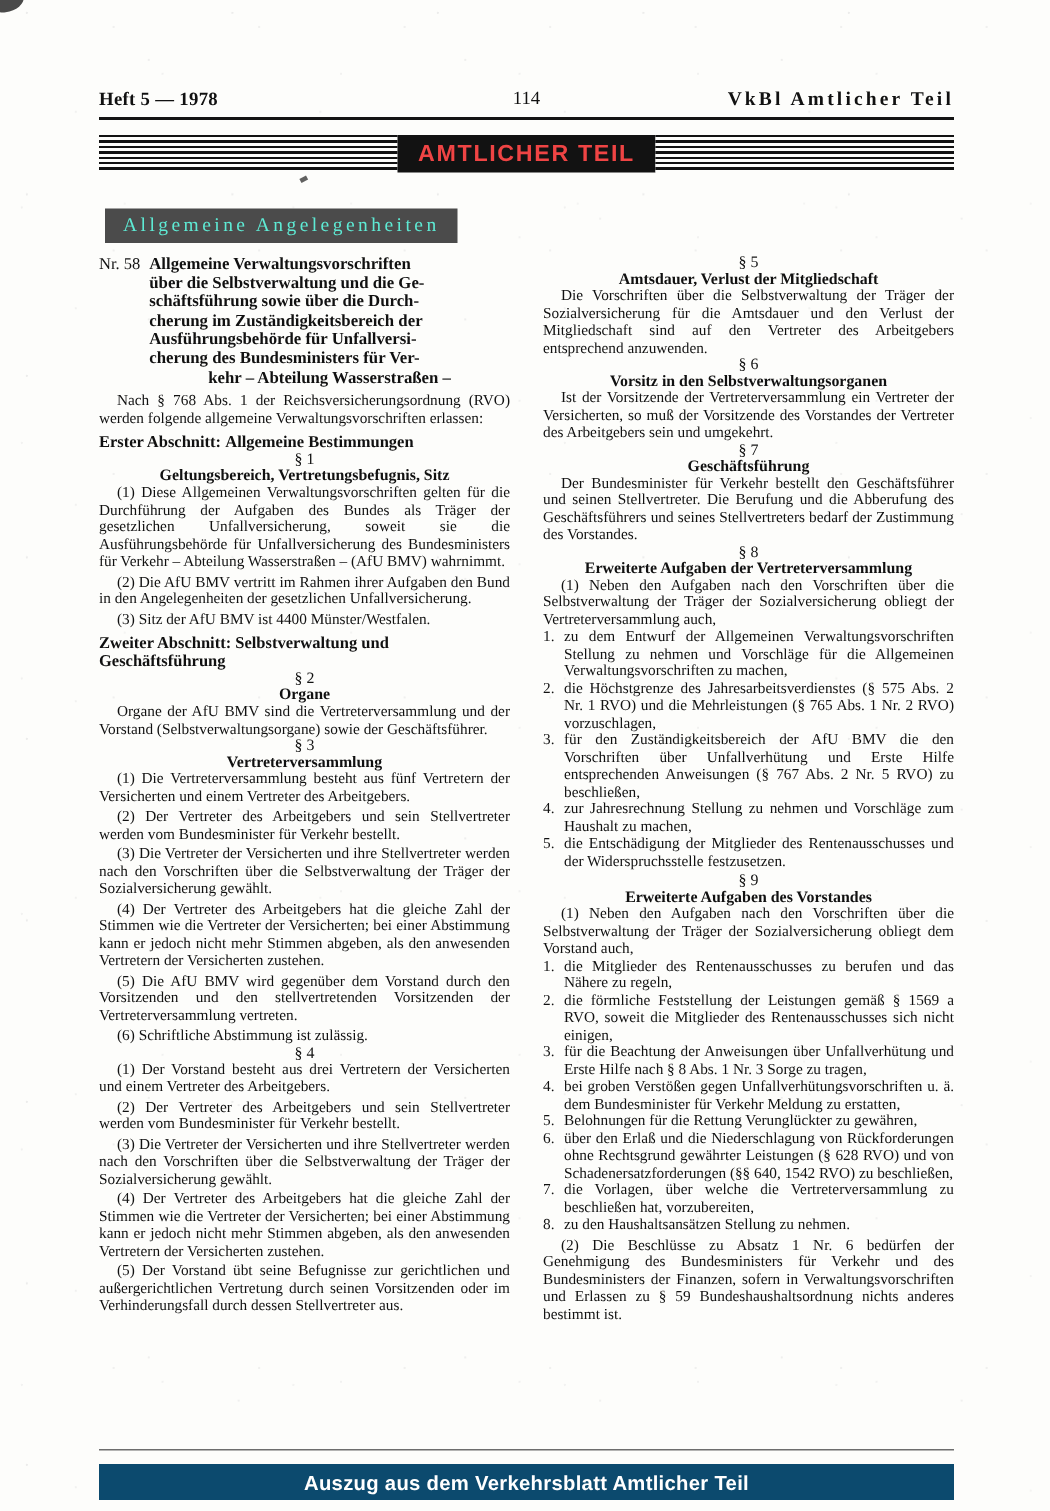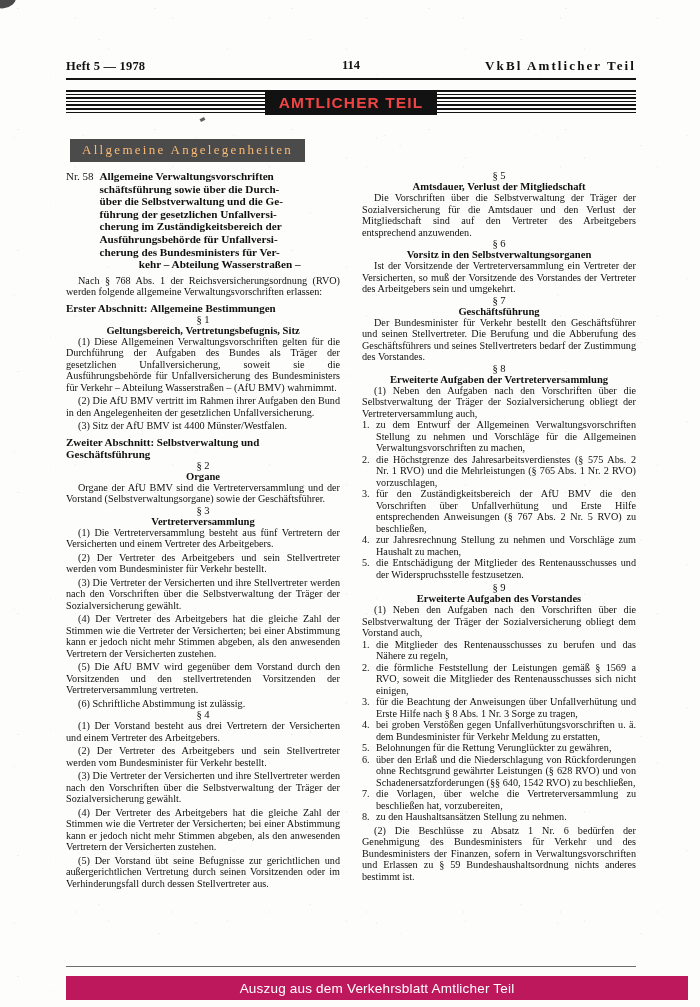--- a/index.html
+++ b/index.html
@@ -41,21 +41,21 @@
 
   
   .runhead{
     position:absolute;left:66px;top:58px;width:570px;
     display:flex;align-items:baseline;justify-content:space-between;
   }
   .runhead .rh-left{
     font-size:12.5px;font-weight:bold;letter-spacing:.2px;
   }
   .runhead .rh-center{
-    font-size:12.5px;font-weight:bold;
+    font-size:12.5px;font-weight:normal;
     position:absolute;left:0;right:0;text-align:center;
   }
   .runhead .rh-right{
     font-size:13px;font-weight:bold;letter-spacing:2.1px;
   }
   .rule-head{
     position:absolute;left:66px;top:78px;width:570px;height:2.4px;background:#141414;
   }
 
   
@@ -80,21 +80,21 @@
     font-size:15.5px;font-weight:bold;letter-spacing:1.1px;
   }
   .tick{
     position:absolute;left:200px;top:118px;width:5px;height:3px;
     background:#3a3a3a;transform:rotate(-28deg);opacity:.8;
   }
 
   
   .sectiontag{
     position:absolute;left:70px;top:139px;
-    background:#4b4b4b;color:#fdba74;
+    background:#4b4b4b;color:#5eead4;
     padding:3px 12px 4px 12px;
     font-size:13px;letter-spacing:2.3px;
     font-family:"Liberation Serif", serif;
   }
 
   
   .cols{
     position:absolute;left:66px;top:170px;width:570px;height:790px;
     display:flex;gap:22px;
   }
@@ -142,25 +142,25 @@
     display:flex;gap:3px;font-size:10.2px;line-height:11.5px;margin-top:2.5px;
   }
   .numitem .n{flex:0 0 auto;width:11px;}
   .numitem .t{flex:1 1 auto;text-align:justify;text-justify:inter-word;}
 
   
   .rule-foot{
     position:absolute;left:66px;top:966px;width:570px;height:1.4px;background:#6d6d6d;
   }
   .footer{
-    position:absolute;left:66px;top:976px;width:622px;height:24px;
-    background:#be185d;color:#fff;
+    position:absolute;left:66px;top:976px;width:570px;height:24px;
+    background:#0c4a6e;color:#fff;
     display:flex;align-items:center;justify-content:center;
     font-family:"Liberation Sans", sans-serif;
-    font-size:13.5px;letter-spacing:.2px;
+    font-size:13.5px;letter-spacing:.2px;font-weight:bold;
   }
 </style>
 </head>
 <body>
 
 <div class="page">
   <div class="speckle"></div>
   <div class="corner-blot"></div>
 
   <div class="runhead">
@@ -180,23 +180,22 @@
   <div class="sectiontag">Allgemeine Angelegenheiten</div>
 
   <div class="cols">
 
     <div class="col">
 
       <div class="entry">
         <div class="entry-no">Nr. 58</div>
         <div class="entry-title">
           <span class="ln">Allgemeine    Verwaltungsvorschriften</span>
+          <span class="ln">über die Selbstverwaltung und die Ge-</span>
           <span class="ln">schäftsführung sowie über die Durch-</span>
-          <span class="ln">über die Selbstverwaltung und die Ge-</span>
-          <span class="ln">führung der gesetzlichen Unfallversi-</span>
           <span class="ln">cherung im Zuständigkeitsbereich der</span>
           <span class="ln">Ausführungsbehörde für Unfallversi-</span>
           <span class="ln">cherung des Bundesministers für Ver-</span>
           <span class="ln last">kehr – Abteilung Wasserstraßen –</span>
         </div>
       </div>
 
       <div class="gap"></div>
       <p class="txt indent">Nach § 768 Abs. 1 der Reichsversicherungsordnung (RVO) werden folgende allgemeine Verwaltungsvorschriften erlassen:</p>
 

